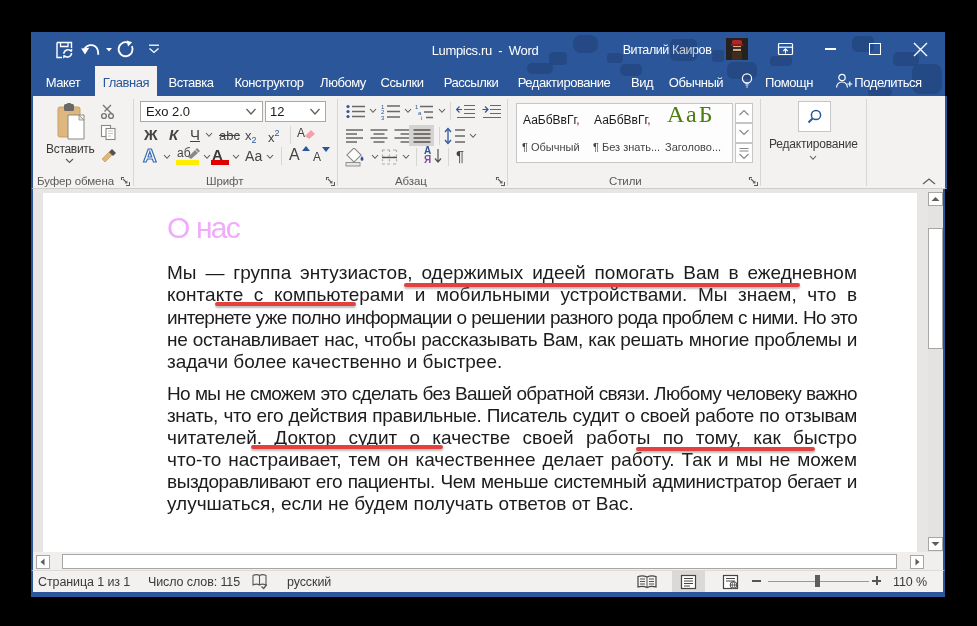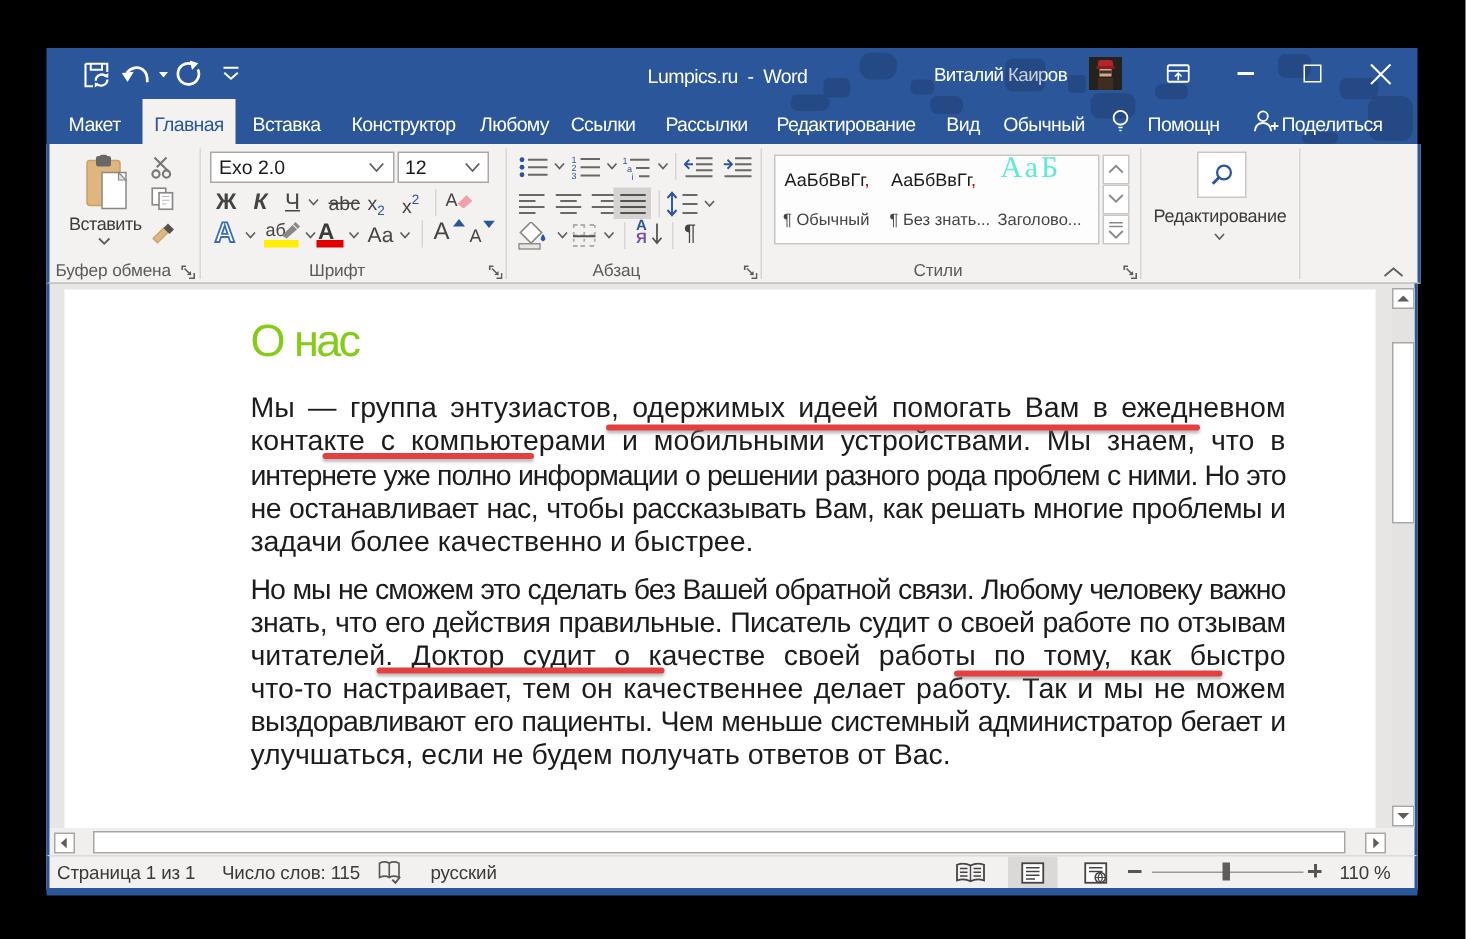--- a/index.html
+++ b/index.html
@@ -39,21 +39,21 @@
 
 <div class="abs" style="left:928px;top:193px;width:15px;height:359px;background:#e5e3e1;"></div>
 <div class="abs vbtn" style="left:928px;top:192px;width:15px;height:14px;"></div>
 <div class="abs vbtn" style="left:928px;top:228px;width:15px;height:121px;"></div>
 <div class="abs vbtn" style="left:928px;top:537px;width:15px;height:14px;"></div>
 
 <div class="abs vbtn" style="left:36px;top:555px;width:14px;height:14px;"></div>
 <div class="abs vbtn" style="left:62px;top:554px;width:835px;height:15px;"></div>
 <div class="abs vbtn" style="left:910px;top:555px;width:14px;height:14px;"></div>
 
-<div class="abs" style="left:167px;top:210.5px;font-size:30px;line-height:34px;color:#84cc16;letter-spacing:-1.8px;word-spacing:1px;text-align:right;">О нас</div>
+<div class="abs" style="left:167px;top:210.5px;font-size:30px;line-height:34px;color:#f0abfc;letter-spacing:-1.8px;word-spacing:1px;text-align:right;">О нас</div>
 <div class="abs" style="left:167px;top:261.8px;width:690px;font-size:19px;line-height:22.4px;color:#1c1c1c;">
   <div class="jl">Мы — группа энтузиастов, одержимых идеей помогать Вам в ежедневном</div>
   <div class="jl">контакте с компьютерами и мобильными устройствами. Мы знаем, что в</div>
   <div class="jl" style="letter-spacing:-0.72px;">интернете уже полно информации о решении разного рода проблем с ними. Но это</div>
   <div class="jl" style="letter-spacing:-0.34px;">не останавливает нас, чтобы рассказывать Вам, как решать многие проблемы и</div>
   <div>задачи более качественно и быстрее.</div>
 </div>
 <div class="abs" style="left:167px;top:383px;width:690px;font-size:19px;line-height:21.95px;color:#1c1c1c;">
   <div class="jl" style="letter-spacing:-0.65px;">Но мы не сможем это сделать без Вашей обратной связи. Любому человеку важно</div>
   <div class="jl" style="letter-spacing:-0.37px;">знать, что его действия правильные. Писатель судит о своей работе по отзывам</div>
@@ -262,21 +262,21 @@
     <path d="M4 1 V13 M1 10.5 L4 14 L7 10.5" fill="none" stroke="#55534f" stroke-width="1.2"></path>
   </svg>
 <div class="abs sep" style="left:448px;top:148px;height:18px;"></div>
 <div class="abs" style="left:456px;top:147px;font-size:15px;color:#444;">¶</div>
 
 <div class="abs" style="left:516px;top:103px;width:217px;height:60px;background:#fdfdfd;border:1px solid #c8c6c4;box-sizing:border-box;"></div>
 <div class="abs" style="left:523px;top:113px;font-size:12px;color:#1b1a19;">АаБбВвГг<span style="color:#c00000;">,</span></div>
 <div class="abs" style="left:522px;top:141px;font-size:11px;color:#444;">¶ Обычный</div>
 <div class="abs" style="left:594px;top:113px;font-size:12px;color:#1b1a19;">АаБбВвГг<span style="color:#c00000;">,</span></div>
 <div class="abs" style="left:593px;top:141px;font-size:11px;color:#444;">¶ Без знать...</div>
-<div class="abs" style="left:667px;top:101px;font-size:20px;letter-spacing:2px;color:#5eead4;font-family:'Liberation Serif',serif;">АаБ</div>
+<div class="abs" style="left:667px;top:101px;font-size:24px;letter-spacing:2px;color:#4d7c0f;font-family:'Liberation Serif',serif;">АаБ</div>
 <div class="abs" style="left:665px;top:141px;font-size:11px;color:#444;">Заголово...</div>
 <div class="abs vbtn" style="left:735px;top:103px;width:18px;height:20px;border-color:#c8c6c4;"></div>
 <div class="abs vbtn" style="left:735px;top:123px;width:18px;height:20px;border-color:#c8c6c4;"></div>
 <div class="abs vbtn" style="left:735px;top:143px;width:18px;height:20px;border-color:#c8c6c4;"></div>
 <svg class="abs" style="left:738px;top:109px;" width="12" height="8" viewBox="0 0 12 8">
     <path d="M1.5 6 L6 1.5 L10.5 6" fill="none" stroke="#8a8886" stroke-width="1.2"></path>
   </svg>
 <svg class="abs" style="left:738px;top:129px;" width="12" height="8" viewBox="0 0 12 8">
     <path d="M1.5 1 L6 5.5 L10.5 1" fill="none" stroke="#8a8886" stroke-width="1.2"></path>
   </svg>

